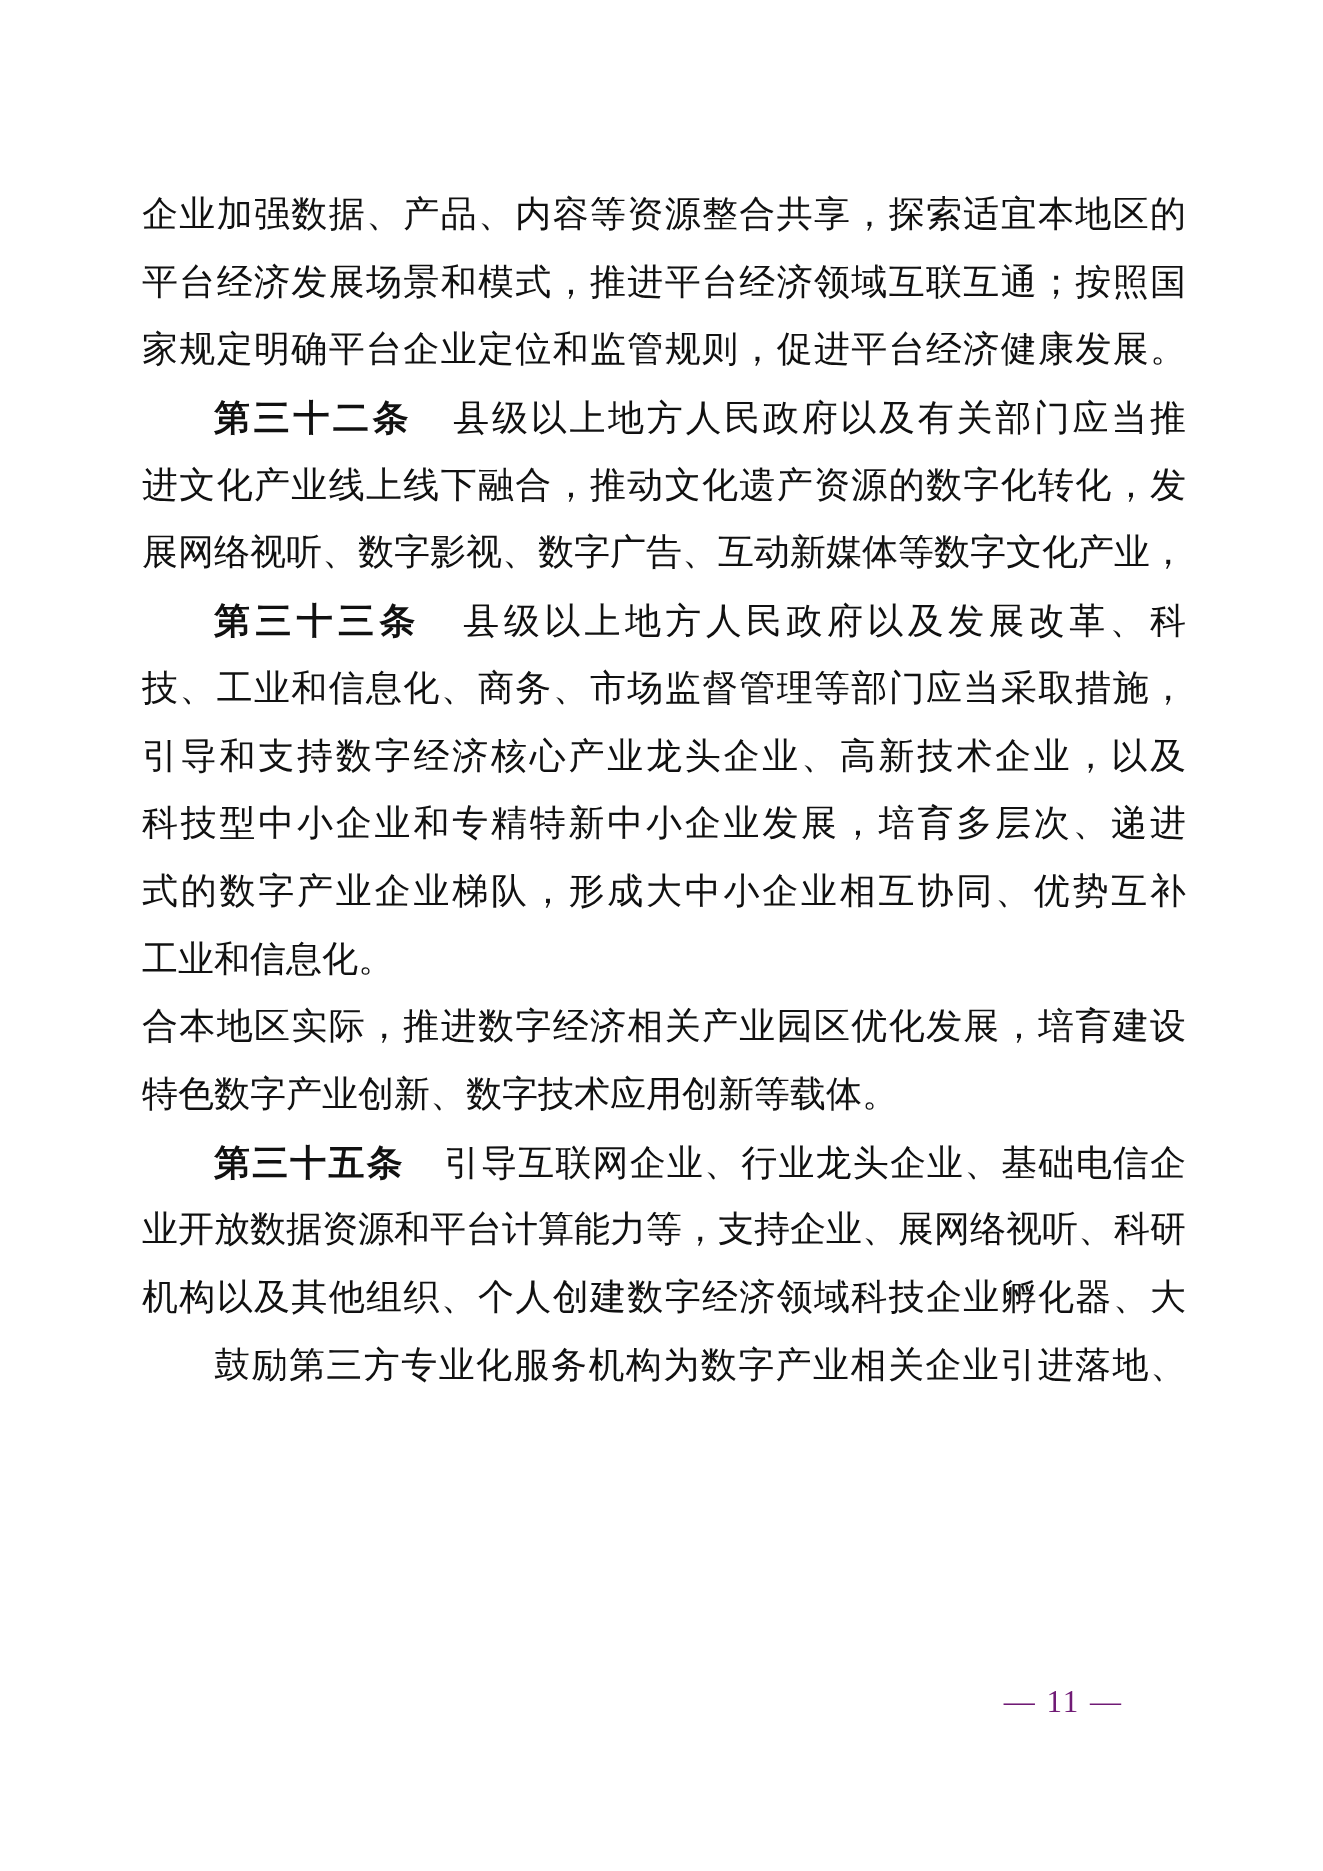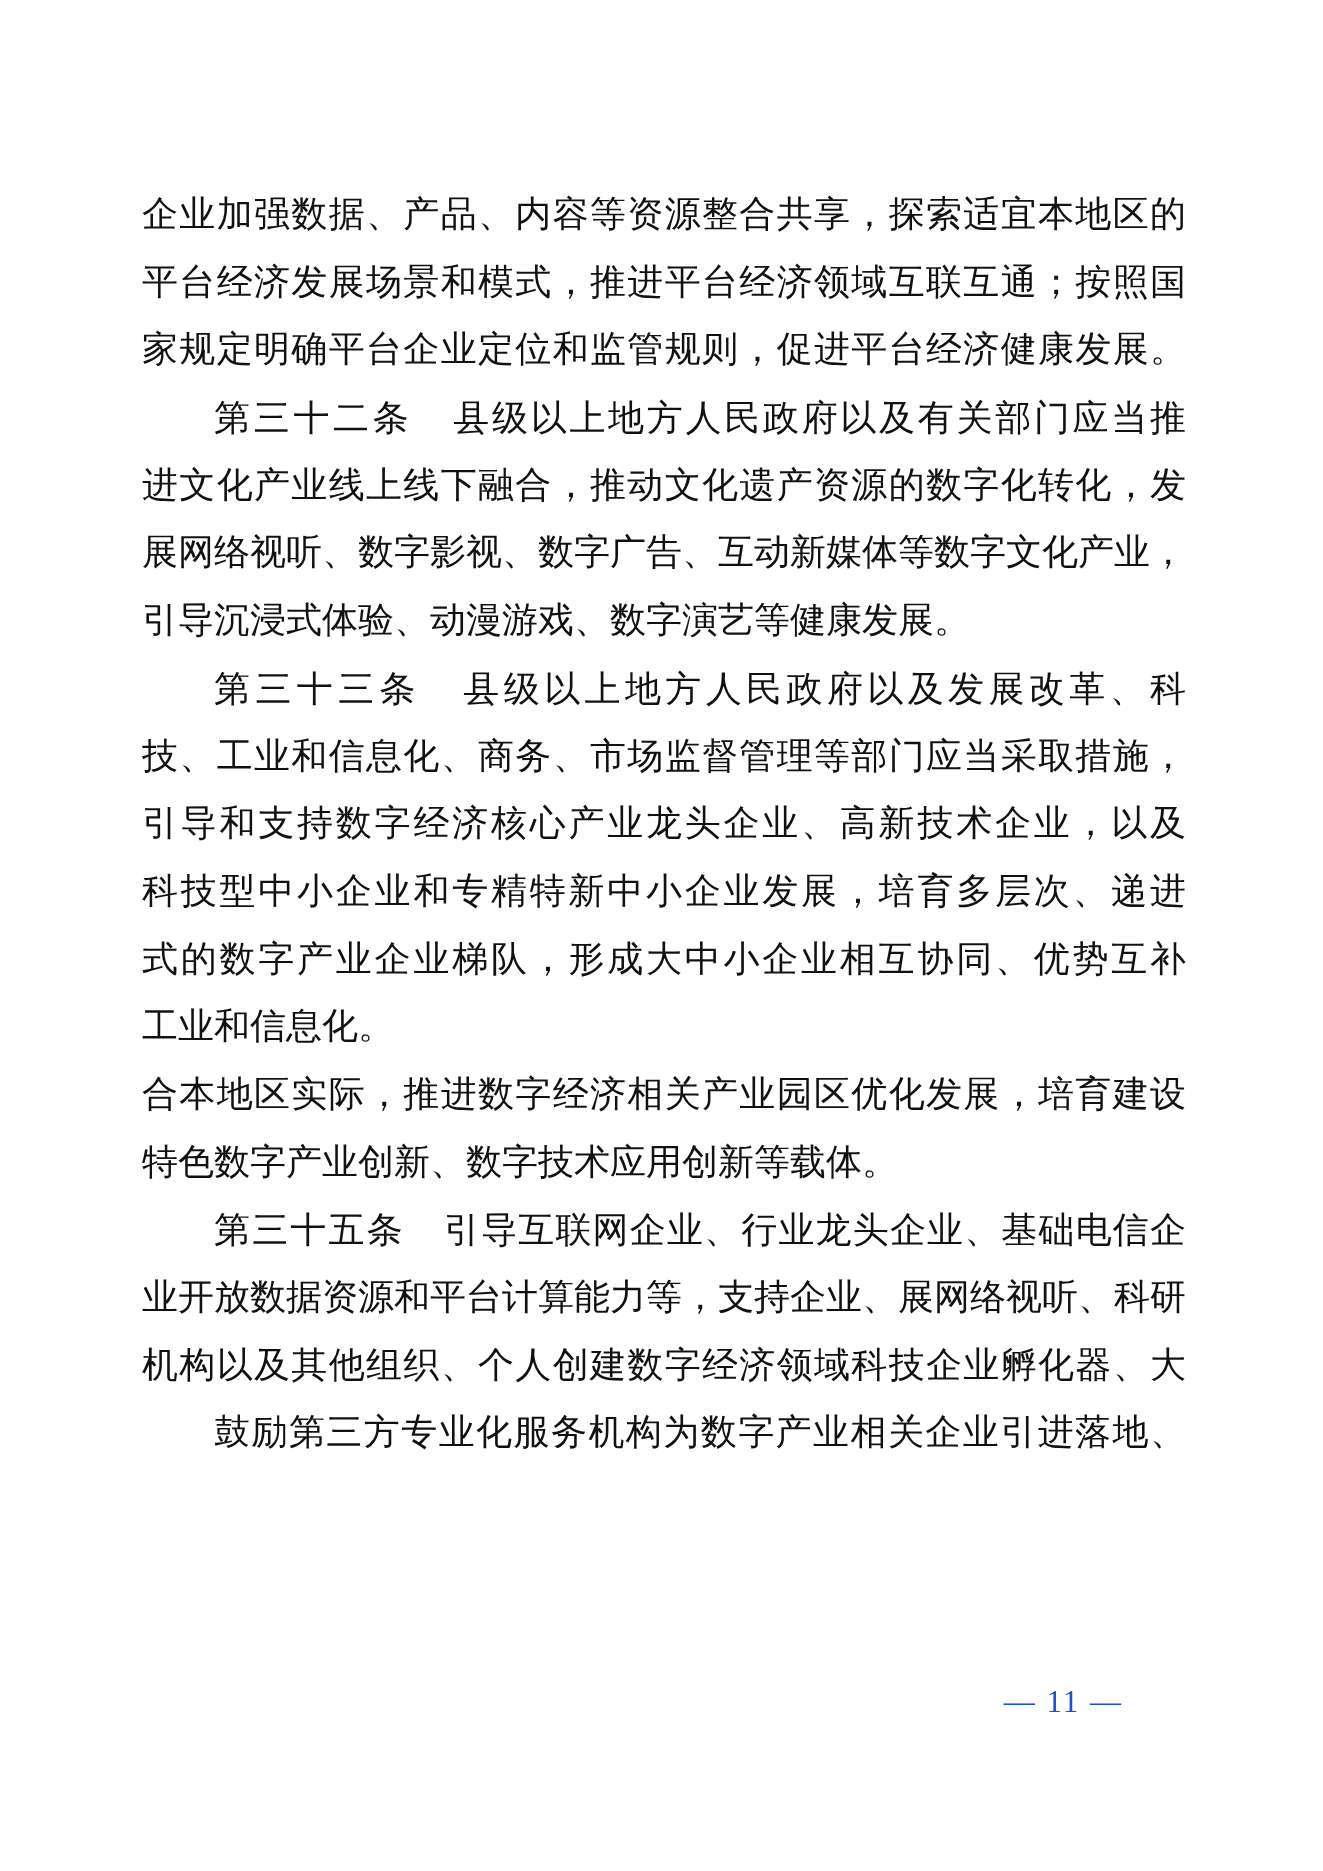--- a/index.html
+++ b/index.html
@@ -28,56 +28,55 @@
     overflow: hidden;
   }
   .line.last {
     text-align-last: left;
   }
   .line.indent {
     text-indent: 72px;
   }
   .heading {
     font-family: "Liberation Sans", sans-serif;
-    font-weight: 400;
+    font-weight: 700;
     letter-spacing: 1px;
   }
   .hgap {
     display: inline-block;
     width: 38px;
   }
   .page-number {
     position: absolute;
     top: 1682px;
     right: 200px;
     font-size: 31px;
     line-height: 40px;
     font-family: "Liberation Serif", serif;
-    color: #1d4ed8;
+    color: #701a75;
     letter-spacing: 2px;
     white-space: nowrap;
   }
 </style>
 </head>
 <body>
 
 <div class="page">
   <div class="text-block">
 
     <div class="para">
       <div class="line fill">企业加强数据、产品、内容等资源整合共享，探索适宜本地区的</div>
       <div class="line fill">平台经济发展场景和模式，推进平台经济领域互联互通；按照国</div>
       <div class="line fill">家规定明确平台企业定位和监管规则，促进平台经济健康发展。</div>
     </div>
 
     <div class="para">
       <div class="line fill indent"><span class="heading">第三十二条</span><span class="hgap"></span><span>县级以上地方人民政府以及有关部门应当推</span></div>
       <div class="line fill">进文化产业线上线下融合，推动文化遗产资源的数字化转化，发</div>
       <div class="line fill">展网络视听、数字影视、数字广告、互动新媒体等数字文化产业，</div>
-      <div class="line last">引导沉浸式体验、动漫游戏、数字演艺等健康发展。</div>
     </div>
 
     <div class="para">
       <div class="line fill indent"><span class="heading">第三十三条</span><span class="hgap"></span><span>县级以上地方人民政府以及发展改革、科</span></div>
       <div class="line fill">技、工业和信息化、商务、市场监督管理等部门应当采取措施，</div>
       <div class="line fill">引导和支持数字经济核心产业龙头企业、高新技术企业，以及</div>
       <div class="line fill">科技型中小企业和专精特新中小企业发展，培育多层次、递进</div>
       <div class="line fill">式的数字产业企业梯队，形成大中小企业相互协同、优势互补</div>
       <div class="line last">工业和信息化。</div>
     </div>

